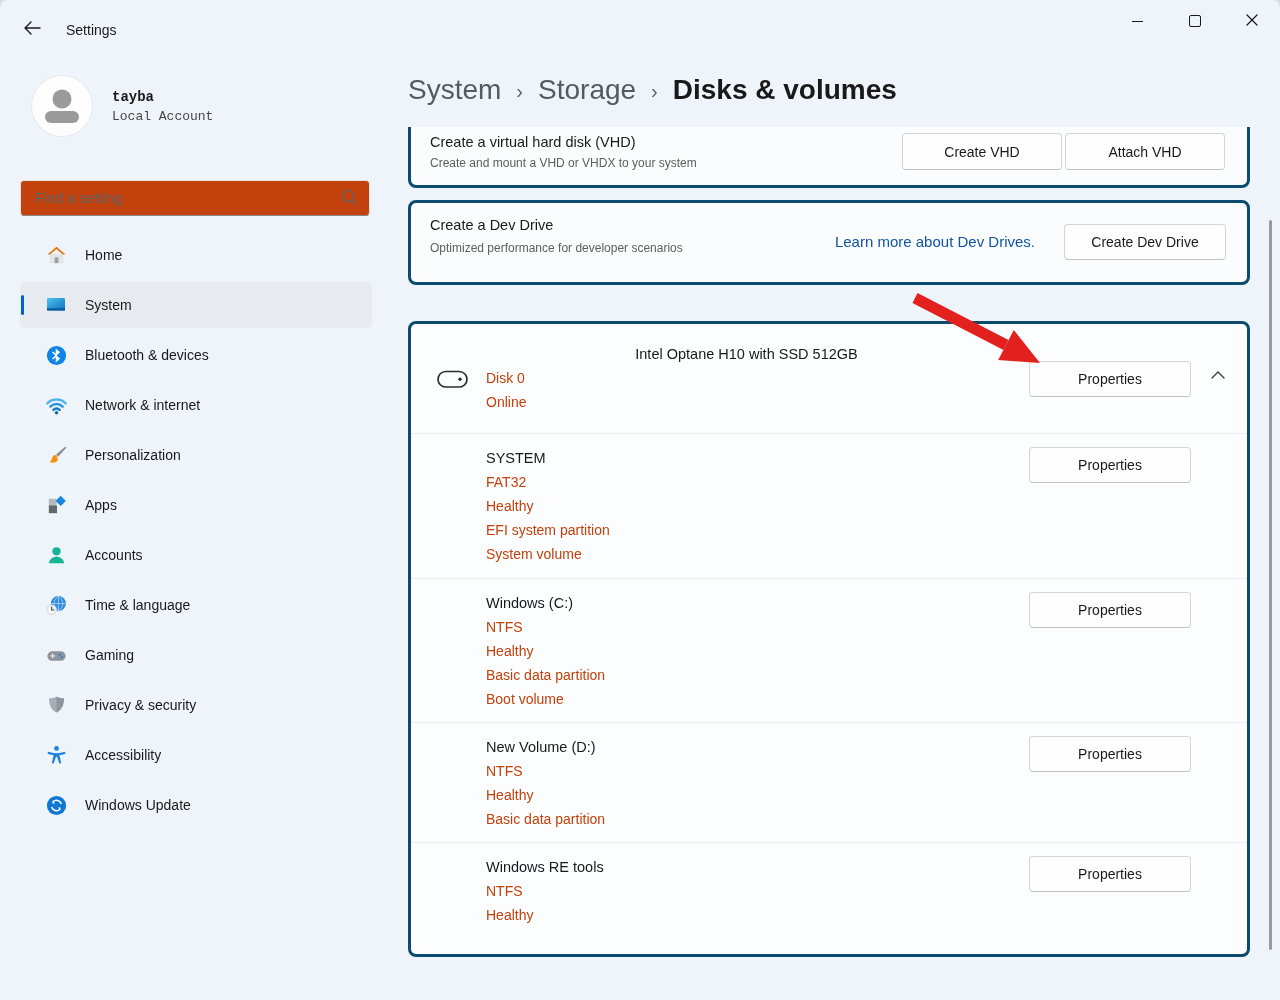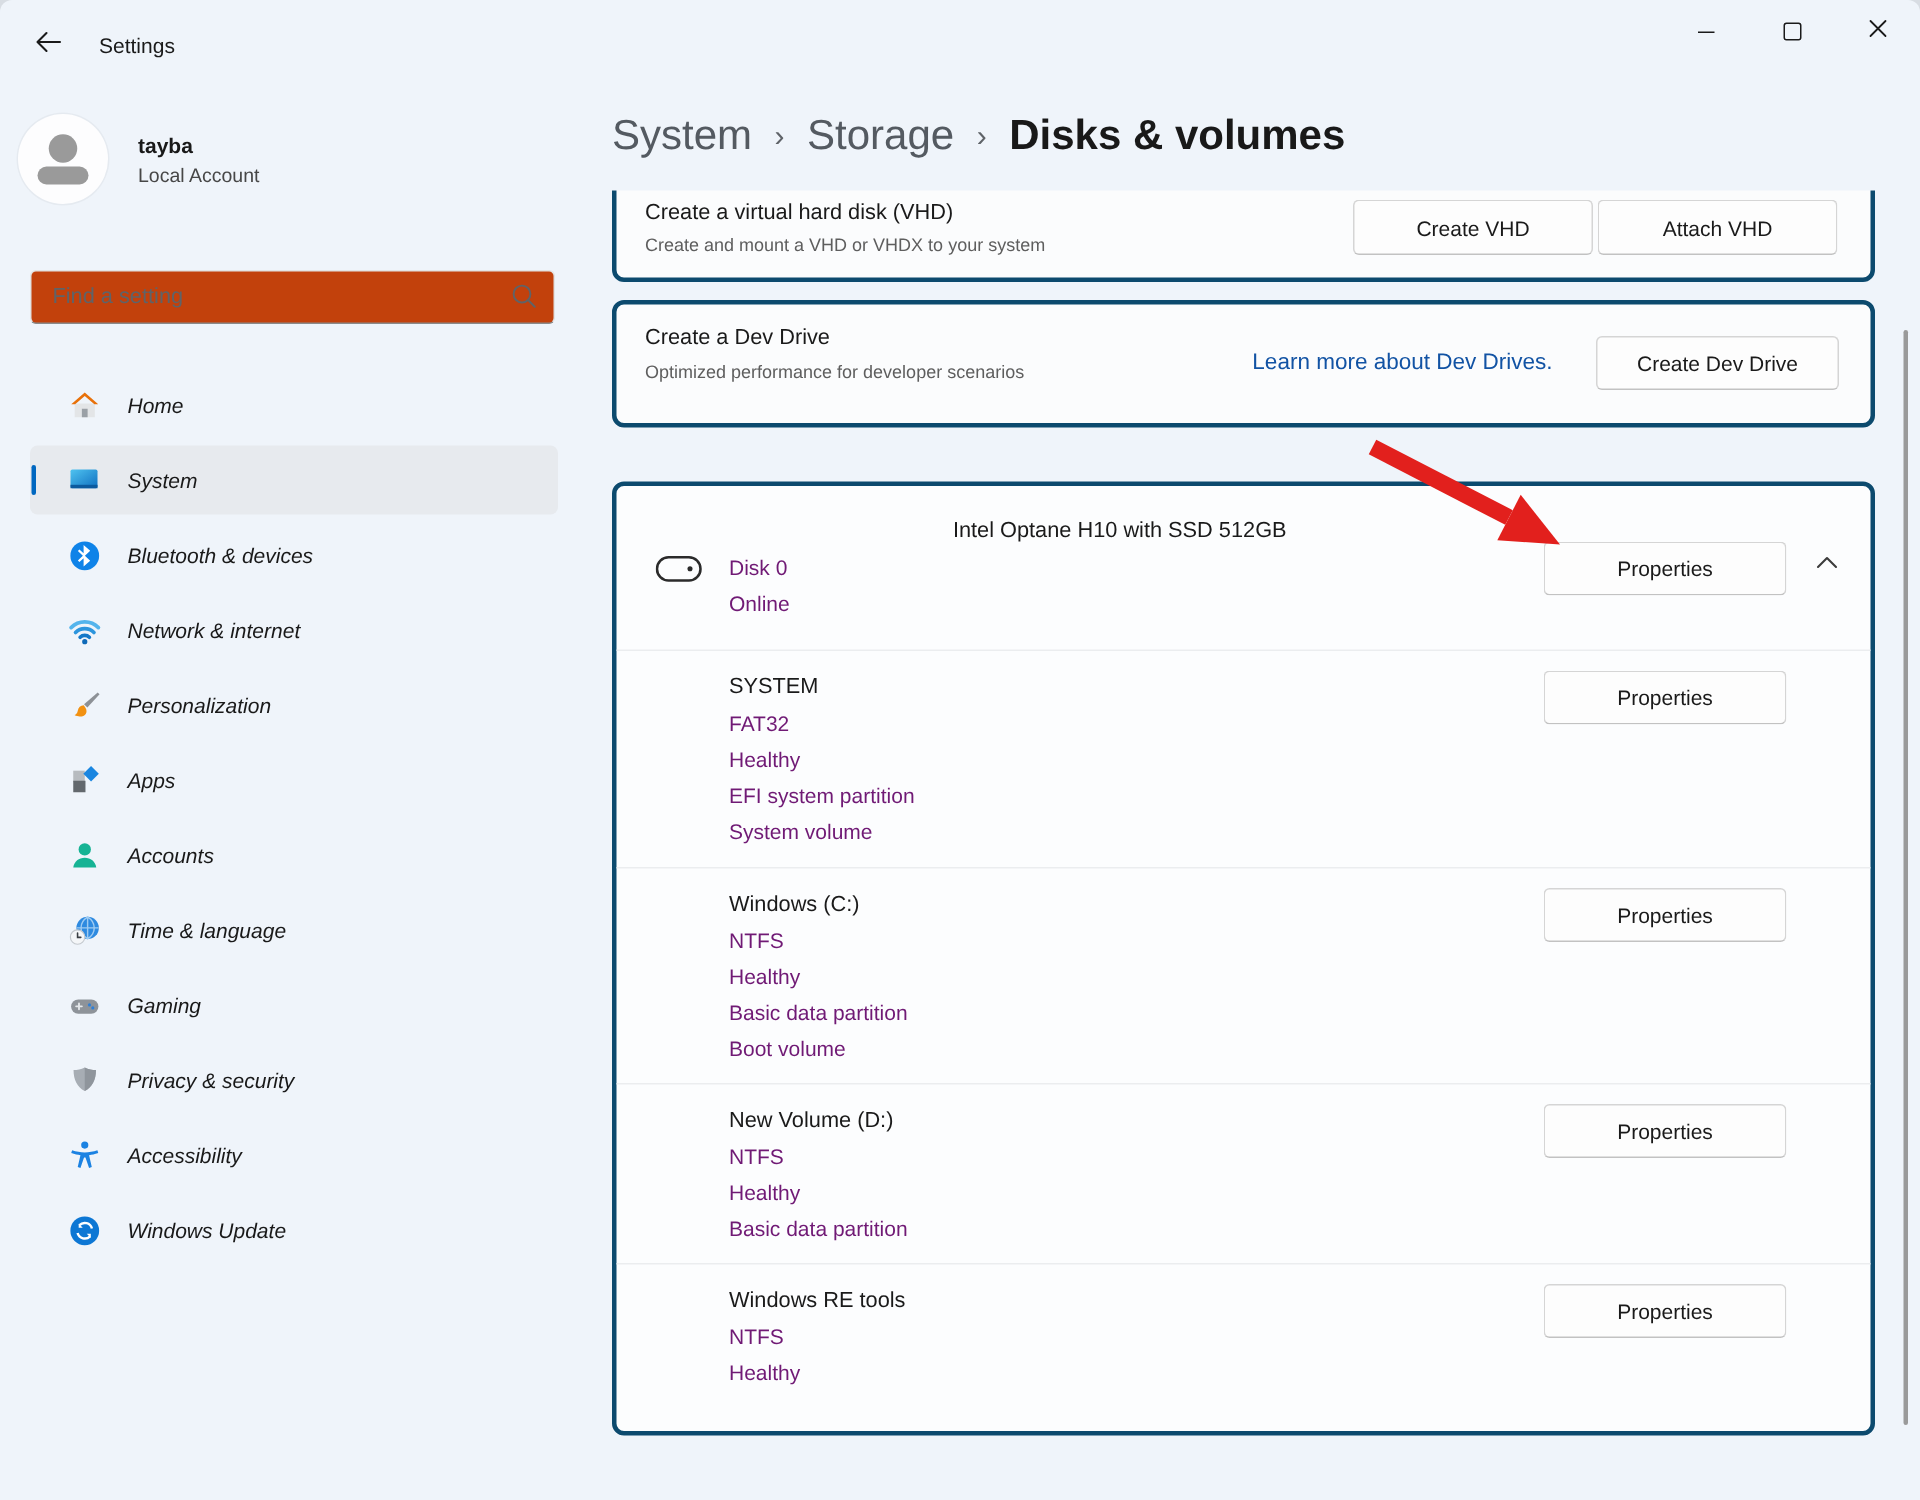--- a/index.html
+++ b/index.html
@@ -12,33 +12,33 @@
   .titlebar{position:absolute;top:0;left:0;right:0;height:56px;}
   .back-btn{position:absolute;left:14px;top:12px;width:36px;height:34px;border:none;background:transparent;
     border-radius:4px;cursor:pointer;display:flex;align-items:center;justify-content:center;}
   .win-title{position:absolute;left:66px;top:22px;font-size:14px;color:#1a1a1a;}
   .win-controls{position:absolute;right:0;top:0;height:42px;display:flex;}
   .wc{width:57px;height:42px;display:flex;align-items:center;justify-content:center;cursor:pointer;}
   .min-glyph{display:block;width:11px;border-top:1.4px solid #1a1a1a;}
   .max-glyph{display:block;width:10px;height:10px;border:1.4px solid #1a1a1a;border-radius:2px;}
   
   .sidebar{position:absolute;top:56px;left:0;width:390px;bottom:0;}
-  .user{position:absolute;left:12px;top:20px;display:flex;align-items:center;cursor:pointer;}
+  .user{position:absolute;left:32px;top:20px;display:flex;align-items:center;cursor:pointer;font-family:Liberation Mono, monospace;}
   .avatar{width:60px;height:60px;border-radius:50%;background:#fdfdfe;box-shadow:0 0 0 1px rgba(0,0,0,0.04);
     display:flex;align-items:center;justify-content:center;}
   .user-meta{margin-left:20px;}
   .user-name{font-size:14px;font-weight:bold;color:#191919;}
   .user-type{font-size:13px;color:#474747;margin-top:4px;}
   .searchbox{position:absolute;left:20px;top:124px;width:348px;height:34px;background:#c2410c;
     border:1px solid #e3e3e3;border-bottom:1px solid #8a8a8a;border-radius:4px;}
   .searchbox input{position:absolute;left:12px;top:0;width:290px;height:32px;border:none;outline:none;
     font-family:"Liberation Sans",sans-serif;font-size:14.5px;color:#1a1a1a;background:transparent;}
   .searchbox input::placeholder{color:#5f6368;opacity:1;}
   .search-icon{position:absolute;right:10px;top:7px;}
-  .nav{position:absolute;left:0;top:191px;width:390px;font-style:italic;}
+  .nav{position:absolute;left:0;top:176px;width:390px;}
   .nav-item{position:relative;margin:0 18px 4px 20px;height:46px;border-radius:5px;
     display:flex;align-items:center;cursor:pointer;}
   .nav-item.selected{background:#e7eaee;}
   .accent-bar{position:absolute;left:1px;top:13px;width:3px;height:20px;border-radius:2px;background:#0067c0;display:none;}
   .nav-item.selected .accent-bar{display:block;}
   .nav-icon{width:24px;height:24px;margin-left:24px;display:flex;align-items:center;justify-content:center;flex:none;}
   .nav-label{margin-left:17px;font-size:14px;color:#191919;white-space:nowrap;}
   
   .breadcrumb{position:absolute;left:408px;top:74px;font-size:28px;color:#545a61;display:flex;align-items:center;}
   .crumb{cursor:pointer;}
@@ -64,21 +64,21 @@
   .row-disk{height:109px;}
   .row-v0{height:145px;}
   .row-v1{height:144px;}
   .row-v2{height:120px;}
   .row-v3{height:118px;}
   .disk-icon{position:absolute;left:26px;top:46px;}
   .row-text{position:absolute;left:75px;top:0;right:240px;}
   .row-name{font-size:14.5px;color:#1a1a1a;line-height:24px;}
   .row-disk .row-name{margin-top:18px;text-align:center;}
   .row-vol .row-name{margin-top:12px;}
-  .row-line{font-size:14px;color:#701a75;line-height:24px;}
+  .row-line{font-size:14px;color:#c2410c;line-height:24px;}
   .props-btn{right:56px;width:162px;}
   .row-disk .props-btn{top:37px;}
   .row-vol .props-btn{top:13px;}
   .chevron{position:absolute;right:20px;top:42px;width:18px;height:18px;display:flex;align-items:center;justify-content:center;cursor:pointer;}
   
   .scroll-thumb{position:absolute;left:1269px;top:220px;width:2.5px;height:730px;background:#9a9a9a;border-radius:2px;cursor:pointer;}
   .arrow-overlay{position:absolute;left:890px;top:280px;pointer-events:none;z-index:40;}
 </style>
 </head>
 <body>

